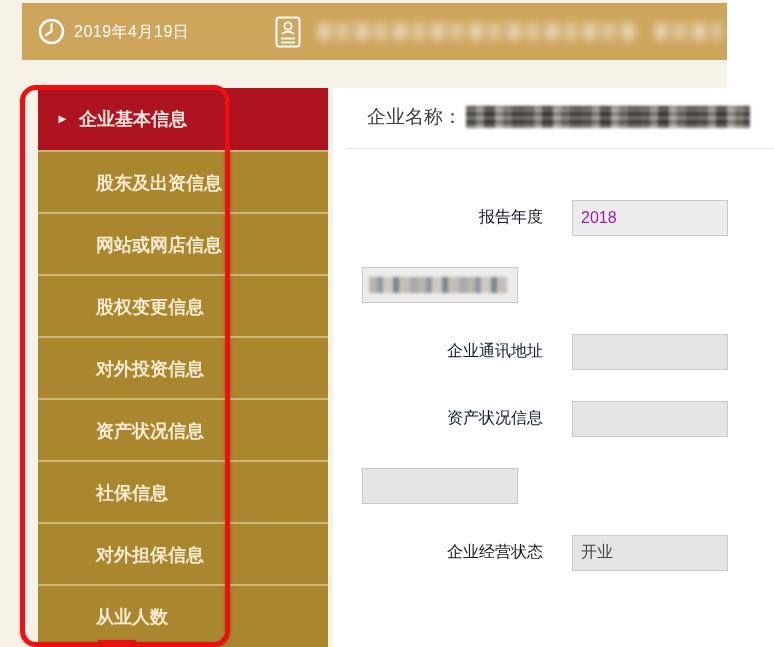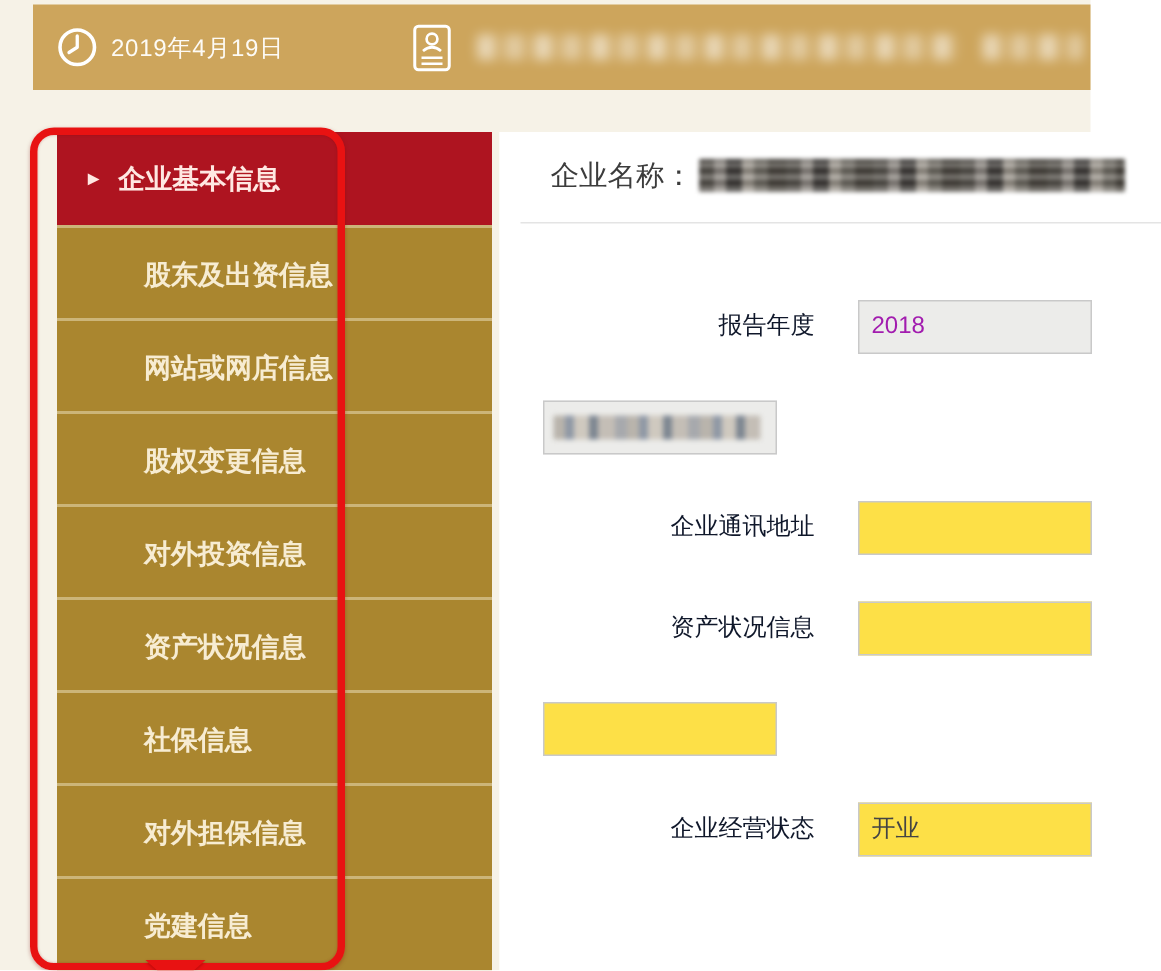--- a/index.html
+++ b/index.html
@@ -85,21 +85,21 @@
 
   .form{position:absolute;left:0;top:96px;right:0;}
   .row{height:67px;display:flex;align-items:center;}
   .row .lbl{
     width:210px;text-align:right;font-size:16px;color:#0f172a;
     flex:0 0 210px;white-space:nowrap;
   }
   .row .field{margin-left:29px;position:relative;}
   .row input{
     width:156px;height:36px;box-sizing:border-box;border:1px solid #c9c9c9;
-    background:#fde047;font-size:16px;color:#444444;padding:0 8px;
+    background:#e5e5e5;font-size:16px;color:#444444;padding:0 8px;
     font-family:"Liberation Sans",sans-serif;outline:none;border-radius:0;
   }
   .row input.ro{background:#ececea;color:#a21caf;}
   .blur-input{
     position:absolute;left:7px;top:10px;width:138px;height:16px;
     background:repeating-linear-gradient(90deg,
       #b9b4ac 0 8px, #8f98a5 8px 14px, #cfc9bf 14px 24px,
       #7d8691 24px 30px, #c4beb6 30px 41px, #a7a9ad 41px 49px);
     filter:blur(1.6px);pointer-events:none;border-radius:1px;
   }
@@ -132,21 +132,21 @@
     <div class="nav-item active">
       <span class="marker">►</span><span>企业基本信息</span>
     </div>
     <div class="nav-item"><span>股东及出资信息</span></div>
     <div class="nav-item"><span>网站或网店信息</span></div>
     <div class="nav-item"><span>股权变更信息</span></div>
     <div class="nav-item"><span>对外投资信息</span></div>
     <div class="nav-item"><span>资产状况信息</span></div>
     <div class="nav-item"><span>社保信息</span></div>
     <div class="nav-item"><span>对外担保信息</span></div>
-    <div class="nav-item"><span>党建信息</span></div>
+    <div class="nav-item"><span>从业人数</span></div>
   </div>
 
   <div class="annotation">
     <div class="arrow"></div>
   </div>
 
   <div class="panel">
     <div class="panel-title">
       <span>企业名称：</span>
       <span class="blur-dark"></span>

